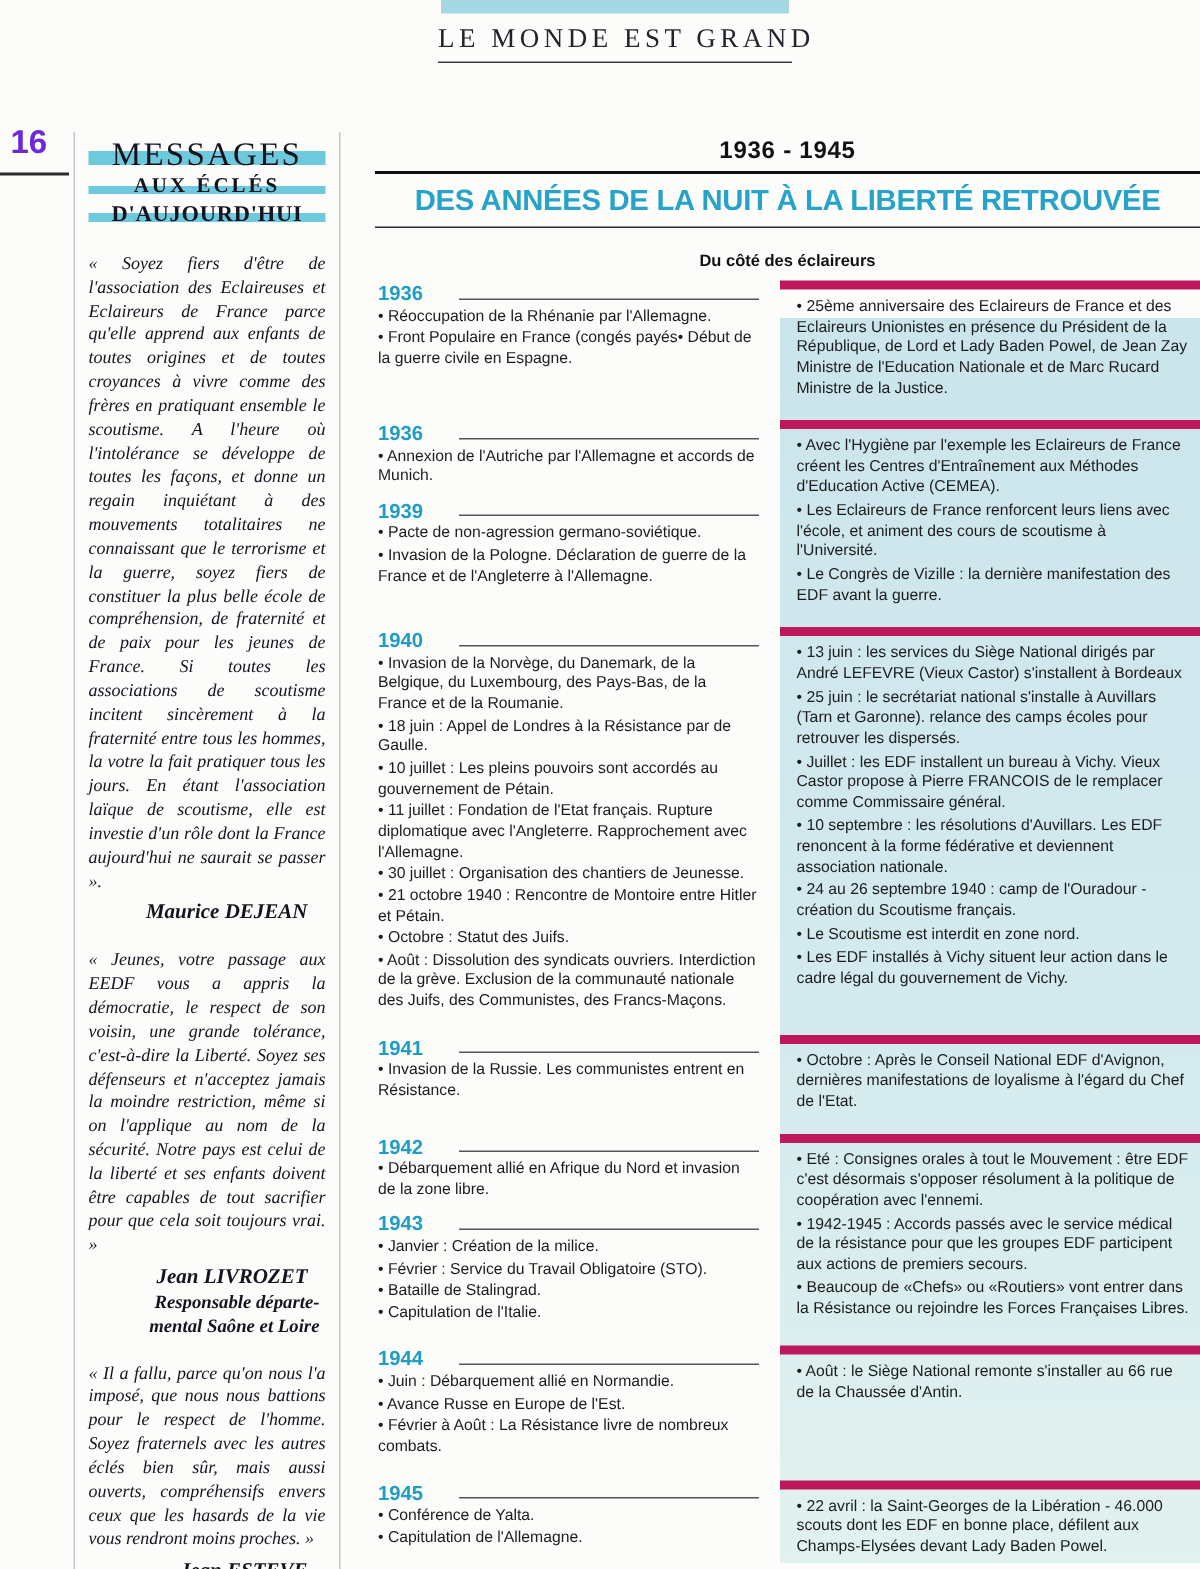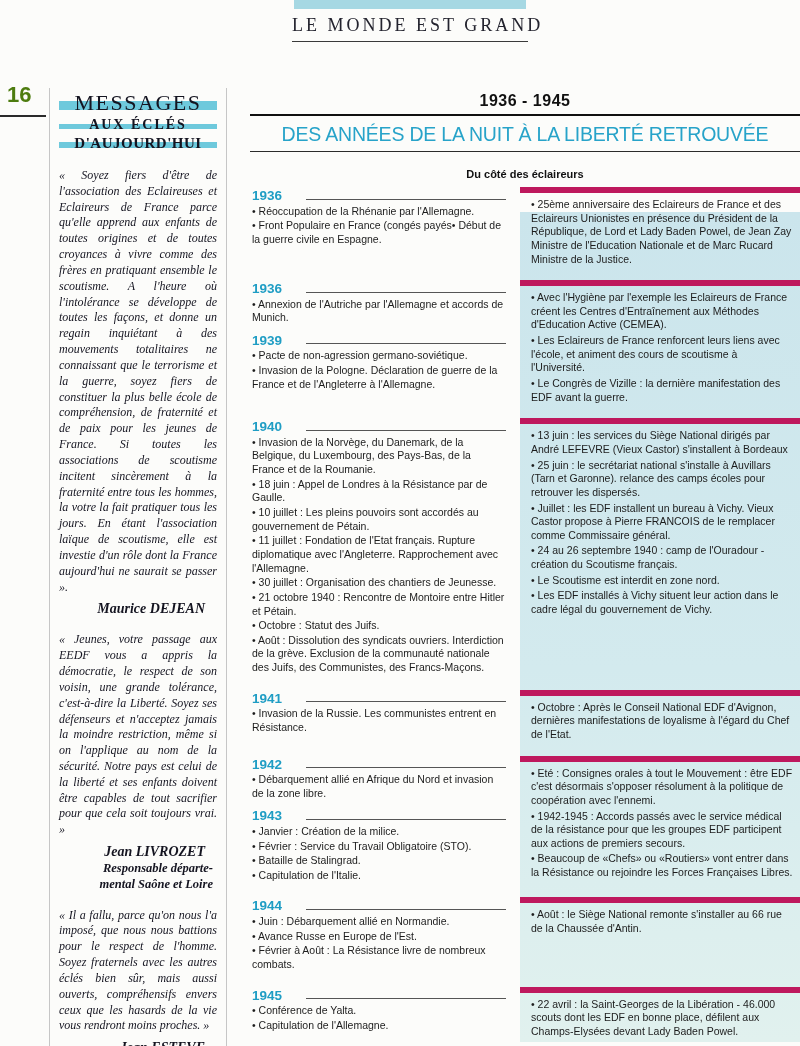--- a/index.html
+++ b/index.html
@@ -8,42 +8,42 @@
     background:#fcfcfa;color:#1e1e1e;
     font-family:"Liberation Sans",sans-serif;
   }
   
   .masthead{position:absolute;left:292px;top:0;width:236px;text-align:center;
     border-bottom:1px solid #3a3a3a;padding-bottom:5px}
   .masthead-bar{height:9px;background:#a6d8e3;margin:0 2px 6px 2px}
   .masthead-title{font-family:"Liberation Serif",serif;font-size:18px;letter-spacing:3px;color:#23232e;white-space:nowrap}
   
   .pagenum{position:absolute;left:0;top:82px;width:46px}
-  .pagenum .n{font-size:22px;font-weight:bold;padding-left:7px;color:#4d7c0f}
+  .pagenum .n{font-size:22px;font-weight:bold;padding-left:7px;color:#6d28d9}
   .pagenum .r{height:2px;background:#2a2a2a;margin-top:7px}
   
   .sidebar{position:absolute;left:49px;top:88px;width:178px;box-sizing:border-box;
     border-left:1px solid #c6c6c6;border-right:1px solid #c6c6c6;
     padding:2px 9px 14px 9px;min-height:912px;
     font-family:"Liberation Serif",serif;color:#141420}
   .sb-line{display:block;text-align:center;
     background:linear-gradient(to bottom,rgba(0,0,0,0) 42%,#6ec9dc 42%,#6ec9dc 78%,rgba(0,0,0,0) 78%)}
   .sb-line1{font-size:22px;letter-spacing:1.5px;margin-bottom:1px}
   .sb-line2{font-size:14px;font-weight:bold;letter-spacing:2px;margin-bottom:2px}
   .sb-line3{font-size:15px;font-weight:bold;letter-spacing:.5px}
   .quotes{margin-top:16px}
   .quote{margin-bottom:15px}
   .quote-text{margin:0;font-style:italic;font-size:12px;line-height:1.32;text-align:justify}
   .quote-author{font-style:italic;font-weight:bold;font-size:14px;text-align:right;padding-right:12px;margin-top:6px}
   .quote-role{font-style:italic;font-weight:bold;font-size:12.5px;text-align:right;padding-right:4px;white-space:pre-line;line-height:1.3}
   
   .main{position:absolute;left:250px;top:86px;width:550px;height:958px;overflow:hidden}
   .period{font-size:16px;font-weight:bold;text-align:center;margin:6px 0 4px;letter-spacing:.5px;color:#111}
   .rule-heavy{height:2px;background:#101010}
-  .main-title{font-size:19.5px;font-weight:normal;text-align:center;color:#27a3c9;margin:7px 0 5px;letter-spacing:-.2px}
+  .main-title{font-size:19.5px;font-weight:bold;text-align:center;color:#27a3c9;margin:7px 0 5px;letter-spacing:-.2px}
   .rule-thin{height:1px;background:#2b2b2b}
   .col-headers{display:flex;margin:16px 0 0}
   .col-headers .lh{width:270px;text-align:center;font-weight:bold;font-size:11px;color:#111}
   .col-headers .rh{flex:1;text-align:center;font-weight:bold;font-size:11px;color:#111;padding-bottom:7px}
   .cyan-panel{position:absolute;left:270px;right:0;top:126px;bottom:2px;z-index:0;
     background:linear-gradient(180deg,#cbe5ec 0%,#d3eaee 55%,#e1f1ee 100%)}
   .rows{position:relative;z-index:1}
   .t-row{display:flex;align-items:stretch}
   .t-left{width:270px;box-sizing:border-box;padding:2px 14px 6px 2px}
   .t-right{flex:1;border-top:6px solid #be185d;padding:5px 6px 12px 11px;box-sizing:border-box}
@@ -154,20 +154,21 @@
             <p class="item">• 30 juillet : Organisation des chantiers de Jeunesse.</p>
             <p class="item">• 21 octobre 1940 : Rencontre de Montoire entre Hitler et Pétain.</p>
             <p class="item">• Octobre : Statut des Juifs.</p>
             <p class="item">• Août : Dissolution des syndicats ouvriers. Interdiction de la grève. Exclusion de la communauté nationale des Juifs, des Communistes, des Francs-Maçons.</p>
           </div>
         </div>
         <div class="t-right">
           <p class="item">• 13 juin : les services du Siège National dirigés par André LEFEVRE (Vieux Castor) s'installent à Bordeaux</p>
           <p class="item">• 25 juin : le secrétariat national s'installe à Auvillars (Tarn et Garonne). relance des camps écoles pour retrouver les dispersés.</p>
           <p class="item">• Juillet : les EDF installent un bureau à Vichy. Vieux Castor propose à Pierre FRANCOIS de le remplacer comme Commissaire général.</p>
+          <p class="item">• 10 septembre : les résolutions d'Auvillars. Les EDF renoncent à la forme fédérative et deviennent association nationale.</p>
           <p class="item">• 24 au 26 septembre 1940 : camp de l'Ouradour - création du Scoutisme français.</p>
           <p class="item">• Le Scoutisme est interdit en zone nord.</p>
           <p class="item">• Les EDF installés à Vichy situent leur action dans le cadre légal du gouvernement de Vichy.</p>
         </div>
       </div>
       <div class="t-row">
         <div class="t-left">
           <div class="yg">
             <div class="year-row">
               <span class="year">1941</span>

